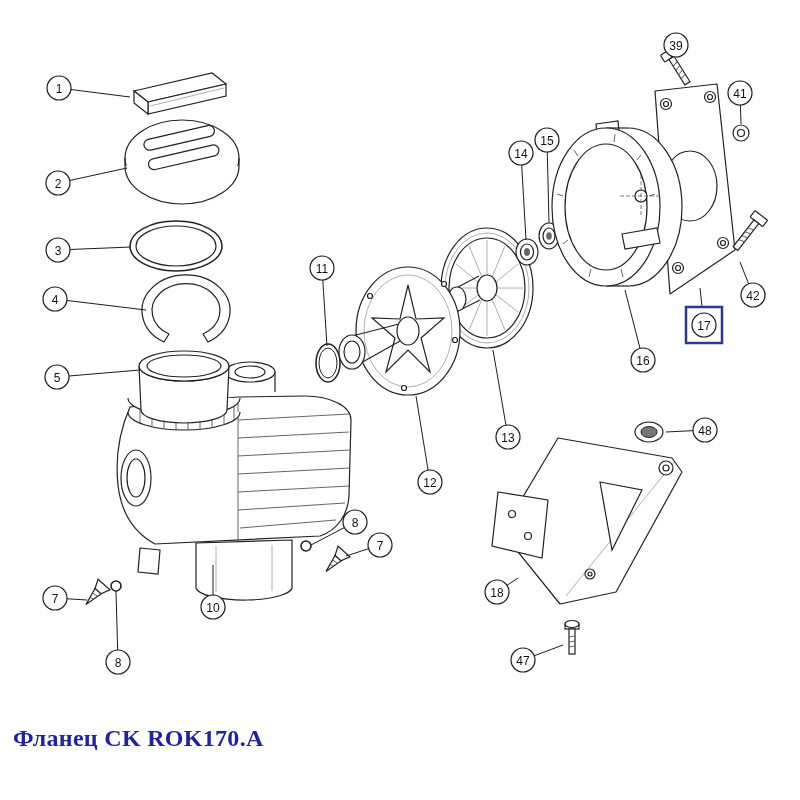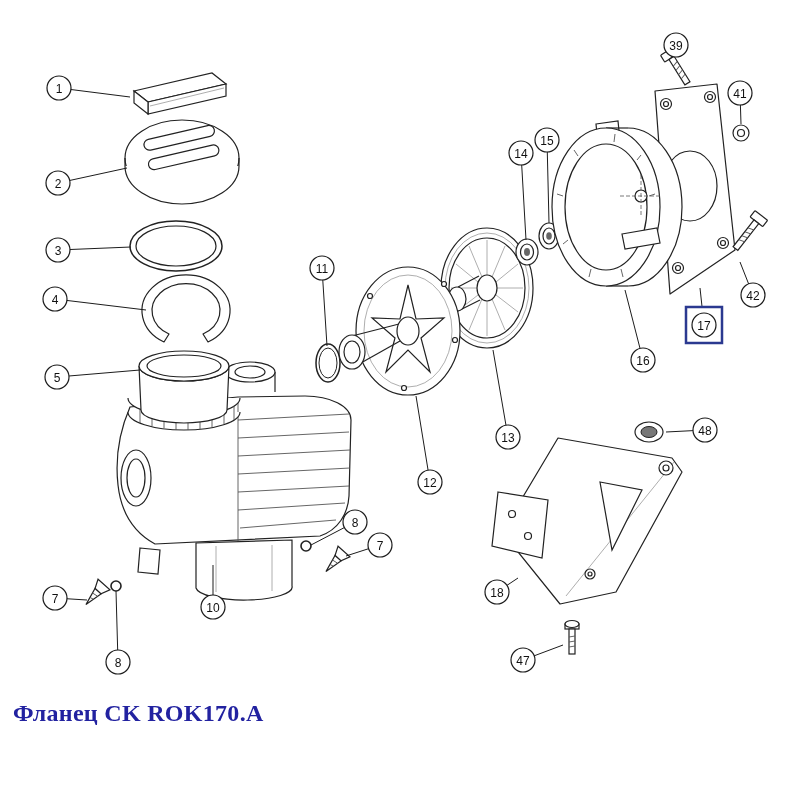--- a/index.html
+++ b/index.html
@@ -1,20 +1,20 @@
 <!DOCTYPE html>
 <html><head>
 <meta charset="utf-8">
 <style>
   html,body{margin:0;padding:0;background:#ffffff;}
   body{width:800px;height:800px;position:relative;font-family:"Liberation Sans",sans-serif;overflow:hidden;}
   .stage{position:absolute;inset:0;}
   svg{display:block;}
   .title{
-    position:absolute;left:13px;top:700px;
+    position:absolute;left:13px;top:725px;
     font-family:"Liberation Serif",serif;
     font-weight:700;font-size:24px;letter-spacing:.3px;
   }
   .art{stroke:#222;stroke-width:1.2;fill:#ffffff;}
   .thin{stroke:#555;stroke-width:0.9;fill:none;}
   .faint{stroke:#999;stroke-width:0.8;fill:none;}
 </style>
 </head>
 <body>
 

